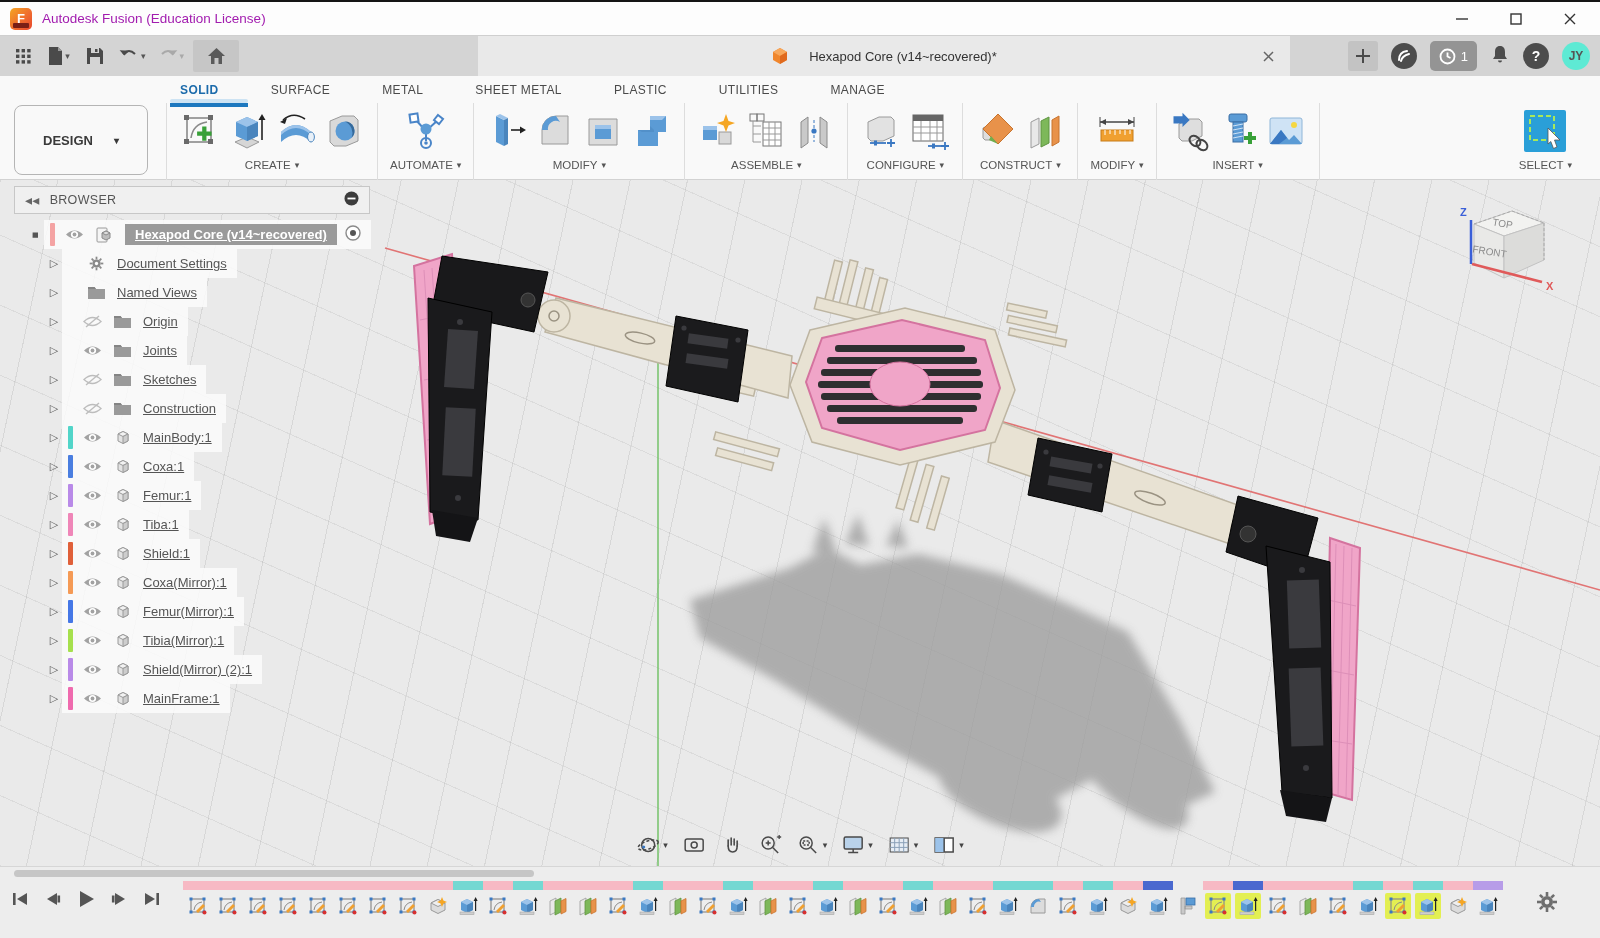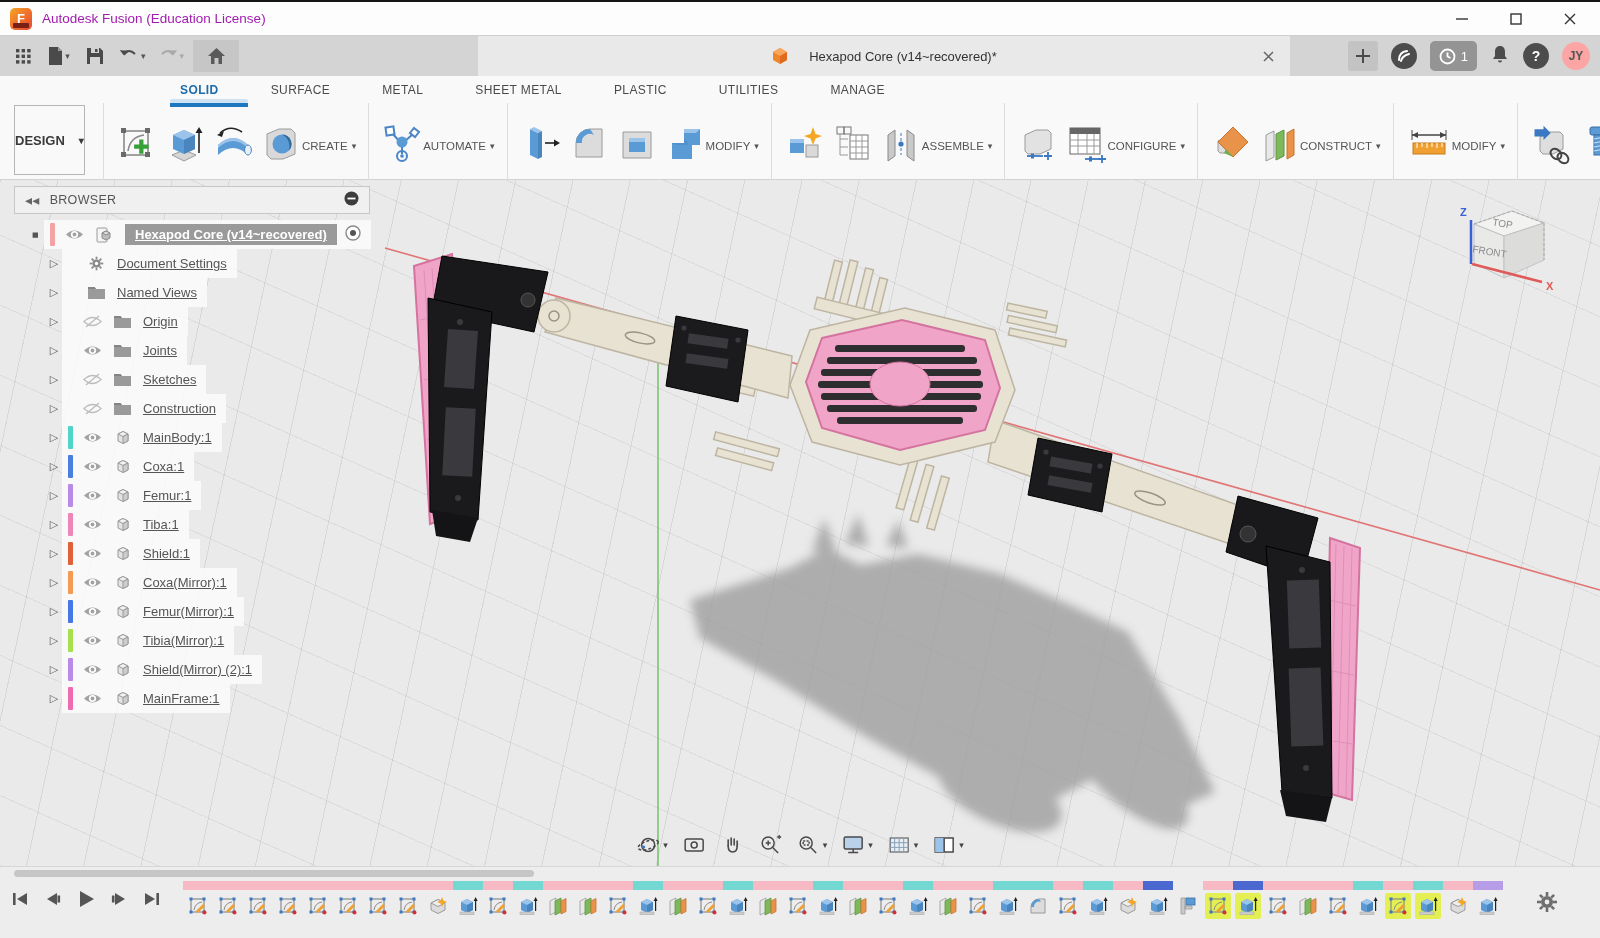--- a/index.html
+++ b/index.html
@@ -22,33 +22,33 @@
   .qat .qbtn { height:32px; min-width:30px; display:flex; align-items:center; justify-content:center; color:#4a4a4a; padding:0 3px; }
   .qbtn .caret { font-size:9px; color:#555; margin-left:2px; }
   .qbtn.home { background:#c6c6c6; width:46px; border-radius:2px; }
   .doctab { position:absolute; left:478px; top:0; width:812px; height:40px; background:#e9e9e9;
     display:flex; align-items:center; justify-content:center; gap:20px; font-size:13px; color:#333; }
   .doctab-close { position:absolute; right:12px; top:10px; width:20px; height:20px; display:flex; align-items:center; justify-content:center; color:#666; }
   .right-tools { position:absolute; right:10px; top:0; height:40px; display:flex; align-items:center; gap:13px; }
   .newtab-btn { width:30px; height:30px; background:#c3c3c3; border-radius:3px; display:flex; align-items:center; justify-content:center; color:#4a4a4a; }
   .circle-ic { width:26px; height:26px; border-radius:50%; background:#4c4c4c; color:#fff; display:flex; align-items:center; justify-content:center; font-size:14px; font-weight:bold; }
   .jobpill { height:30px; background:#949494; border-radius:5px; display:flex; align-items:center; gap:5px; padding:0 9px; color:#fff; font-size:13px; }
-  .avatar { width:28px; height:28px; border-radius:50%; background:#fca5a5; color:#555; font-weight:bold; font-size:12px; display:flex; align-items:center; justify-content:center; }
+  .avatar { width:28px; height:28px; border-radius:50%; background:#5eead4; color:#555; font-weight:bold; font-size:12px; display:flex; align-items:center; justify-content:center; }
 
   
   .ribbon { height:104px; background:#f9f9f9; border-bottom:1px solid #d2d2d2; flex:0 0 auto; position:relative; }
   .ribbon-tabs { height:27px; display:flex; align-items:center; gap:52px; padding-left:180px; }
   .rtab { font-size:12px; letter-spacing:.4px; color:#4a4a4a; cursor:default; }
   .rtab.active { color:#1c6bab; font-weight:bold; }
   .tab-underline-light { position:absolute; left:170px; top:23px; width:78px; height:4px; background:#cde3f3; border-radius:2px; }
   .tab-underline-dark  { position:absolute; left:170px; top:27px; width:78px; height:4px; background:#1d78bf; }
   .ribbon-body { height:77px; display:flex; align-items:stretch; padding-left:14px; }
-  .design-btn { width:134px; height:70px; margin-top:2px; border:1px solid #b5b5b5; border-radius:0; background:#f9f9f9;
-    display:flex; align-items:center; justify-content:center; gap:14px; font-size:13px; font-weight:bold; color:#3a3a3a; }
-  .rgroup { display:flex; flex-direction:row; align-items:center; padding:4px 12px 0; border-right:1px solid #ddd; }
+  .design-btn { width:134px; height:70px; margin-top:2px; border:1px solid #b5b5b5; border-radius:8px; background:#f9f9f9;
+    display:flex; align-items:center; justify-content:center; gap:21px; font-size:13px; font-weight:bold; color:#3a3a3a; }
+  .rgroup { display:flex; flex-direction:column; align-items:center; padding:4px 12px 0; border-right:1px solid #ddd; }
   .rgroup:last-child { border-right:none; }
   .rgroup.first { border-left:1px solid #ddd; margin-left:18px; }
   .gicons { display:flex; align-items:center; gap:6px; height:48px; }
   .ric { display:flex; align-items:center; justify-content:center; }
   .glabel { margin-top:4px; font-size:11.5px; color:#555; display:flex; align-items:center; gap:4px; }
   .glabel .caret { font-size:9px; }
   .sel-group { margin-left:auto; margin-right:16px; border-right:none; }
 
   
   .viewport { position:relative; flex:1 1 auto; background-color:#eaeaea;

